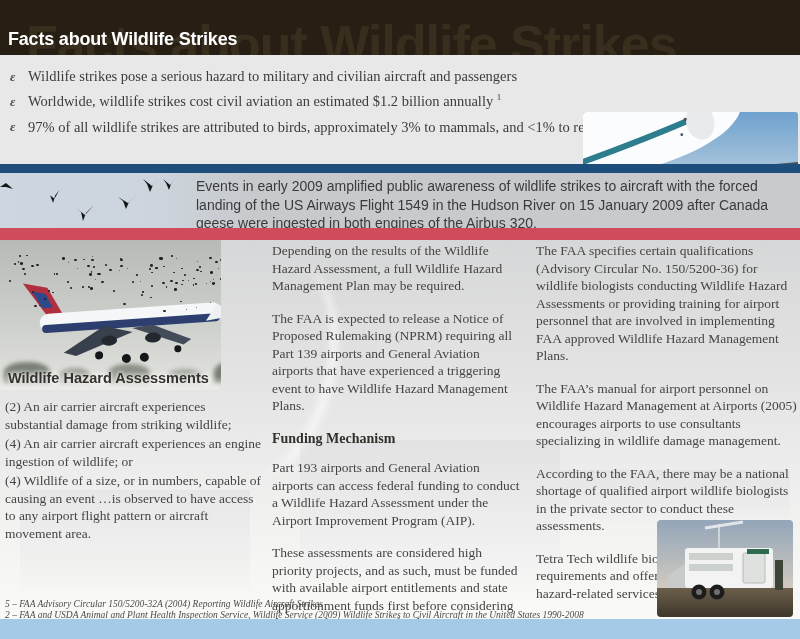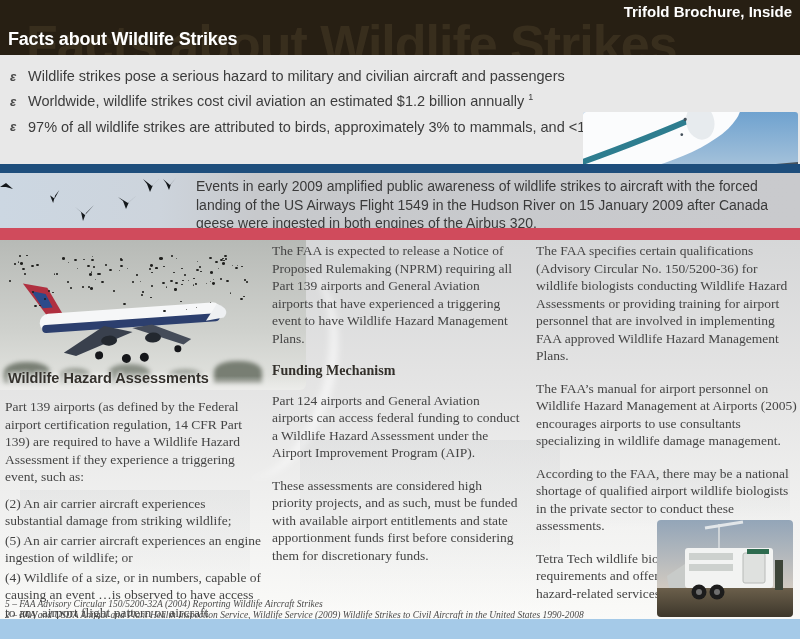--- a/index.html
+++ b/index.html
@@ -7,21 +7,21 @@
         font-family:"Liberation Sans",sans-serif;}
   
   .header{position:absolute;left:0;top:0;width:800px;height:55px;background:#271f13;overflow:hidden;}
   .watermark{position:absolute;left:26px;top:14px;font-size:52px;font-weight:bold;
              color:rgba(150,125,85,0.16);white-space:nowrap;letter-spacing:-1px;}
   .page-title{position:absolute;left:8px;bottom:5px;font-size:18px;font-weight:bold;color:#ffffff;letter-spacing:-0.2px;}
   .corner-label{position:absolute;right:8px;top:3px;font-size:15px;font-weight:bold;color:#ffffff;}
   
   .facts{position:absolute;left:0;top:55px;width:800px;height:109px;background:#e8e8e8;}
   .facts ul{list-style:none;margin:0;padding:7px 0 0 10px;}
-  .facts li{font-family:Liberation Sans, sans-serif;font-size:14.5px;line-height:20.5px;color:#3c3c3c;white-space:nowrap;}
+  .facts li{font-family:Liberation Serif, serif;font-size:14.5px;line-height:20.5px;color:#3c3c3c;white-space:nowrap;}
   .bird-bullet{display:inline-block;width:18px;font-style:italic;font-weight:bold;color:#4a4a4a;font-size:13px;}
   sup{font-size:9px;color:#3c3c3c;}
   .nose-photo{position:absolute;left:583px;top:57px;width:215px;height:107px;border-radius:3px;overflow:hidden;}
   
   .navy-bar{position:absolute;left:0;top:164px;width:800px;height:9px;background:#1e4e7c;}
   .red-bar{position:absolute;left:0;top:228px;width:800px;height:12px;background:#d04b5c;}
   .blue-bar{position:absolute;left:0;top:619px;width:800px;height:20px;background:#a5cae8;}
   
   .banner{position:absolute;left:0;top:173px;width:800px;height:55px;
           background:linear-gradient(to right,#ccd7e2 0%,#cdd4dc 20%,#c7c9cc 32%,#c9cacd 100%);}
@@ -35,21 +35,21 @@
   .ghost{position:absolute;opacity:0.10;background:linear-gradient(#9aa0a6,#c9ccce 60%,#ffffff);}
   .serif{font-family:"Liberation Serif",serif;font-size:13.5px;line-height:17.5px;color:#454545;}
   .col{position:absolute;}
   .col p{margin:0 0 15px 0;}
   .col p.tight{margin:0 0 2px 0;}
   .col-heading{font-size:14px;font-weight:bold;color:#33302b;margin:4px 0 12px 0;}
   .col-left-text{left:5px;top:158px;width:256px;}
   .col-mid{left:272px;top:2px;width:252px;}
   .col-right{left:536px;top:2px;width:262px;}
   
-  .strike-photo{position:absolute;left:0;top:0;width:306px;height:150px;overflow:hidden;border-radius:0 0 6px 0;}
+  .strike-photo{position:absolute;left:0;top:0;width:221px;height:150px;overflow:hidden;border-radius:0 0 6px 0;}
   .strike-sky{position:absolute;inset:0;background:linear-gradient(#b7bab6,#cfd1cd 60%,#e4e5e1);}
   .flock{position:absolute;inset:0;}
   .flock span{position:absolute;background:#20201e;border-radius:50%;}
   .trees{position:absolute;left:0;bottom:0;width:100%;height:34px;filter:blur(2px);}
   .tree{position:absolute;bottom:6px;background:#555d50;border-radius:45% 45% 0 0;opacity:.75;}
   .fogband{position:absolute;left:0;bottom:0;width:100%;height:14px;background:linear-gradient(rgba(236,236,234,0),#ececea);}
   .photo-caption{position:absolute;left:8px;bottom:4px;font-size:14.5px;font-weight:bold;color:#34312c;
                  text-shadow:0 0 4px #ffffff,0 0 6px #ffffff;}
   
   .truck-photo{position:absolute;left:657px;top:280px;width:136px;height:97px;border-radius:4px;overflow:hidden;}
@@ -58,21 +58,20 @@
              font-size:9.5px;line-height:10.5px;color:#4a4a4a;}
 </style>
 </head>
 <body>
 
 <div class="page">
 
   <div class="header">
     <div class="watermark">Facts about Wildlife Strikes</div>
     <div class="page-title">Facts about Wildlife Strikes</div>
-    <div class="corner-label">Trifold Brochure, Inside</div>
   </div>
 
   <div class="facts">
     <ul>
       <li><span class="bird-bullet">ε</span><span>Wildlife strikes pose a serious hazard to military and civilian aircraft and passengers</span><sup></sup></li>
       <li><span class="bird-bullet">ε</span><span>Worldwide, wildlife strikes cost civil aviation an estimated $1.2 billion annually</span> <sup>1</sup></li>
       <li><span class="bird-bullet">ε</span><span>97% of all wildlife strikes are attributed to birds, approximately 3% to mammals, and &lt;1% to reptiles</span> <sup>1</sup></li>
     </ul>
 
     <div class="nose-photo">
@@ -269,30 +268,30 @@
         <div class="tree" style="left:60px;width:30px;height:16px;opacity:.5;"></div>
         <div class="tree" style="left:108px;width:42px;height:20px;opacity:.6;"></div>
         <div class="tree" style="left:168px;width:34px;height:15px;opacity:.45;"></div>
         <div class="tree" style="left:214px;width:48px;height:23px;"></div>
       </div>
       <div class="fogband"></div>
       <div class="photo-caption">Wildlife Hazard Assessments</div>
     </div>
 
     <div class="col col-left-text serif">
-      <p style="margin-bottom:9px;">Part 139 airports (as defined by the Federal airport certification regulation, 14 CFR Part 139) are required to have a Wildlife Hazard Assessment if they experience a triggering event, such as:</p>
       <p class="tight">(2) An air carrier aircraft experiences substantial damage from striking wildlife;</p>
-      <p class="tight">(5) An air carrier aircraft experiences an engine ingestion of wildlife; or</p>
+      <p class="tight">(4) An air carrier aircraft experiences an engine ingestion of wildlife; or</p>
       <p class="tight">(4) Wildlife of a size, or in numbers, capable of causing an event …is observed to have access to any airport flight pattern or aircraft movement area.</p>
     </div>
 
     <div class="col col-mid serif">
+      <p>Depending on the results of the Wildlife Hazard Assessment, a full Wildlife Hazard Management Plan may be required.</p>
       <p>The FAA is expected to release a Notice of Proposed Rulemaking (NPRM) requiring all Part 139 airports and General Aviation airports that have experienced a triggering event to have Wildlife Hazard Management Plans.</p>
       <div class="col-heading">Funding Mechanism</div>
-      <p>Part 124 airports and General Aviation airports can access federal funding to conduct a Wildlife Hazard Assessment under the Airport Improvement Program (AIP).</p>
+      <p>Part 193 airports and General Aviation airports can access federal funding to conduct a Wildlife Hazard Assessment under the Airport Improvement Program (AIP).</p>
       <p>These assessments are considered high priority projects, and as such, must be funded with available airport entitlements and state apportionment funds first before considering them for discretionary funds.</p>
 
     </div>
 
     <div class="col col-right serif">
       <p>The FAA specifies certain qualifications (Advisory Circular No. 150/5200-36) for wildlife biologists conducting Wildlife Hazard Assessments or providing training for airport personnel that are involved in implementing FAA approved Wildlife Hazard Management Plans.</p>
       <p>The FAA’s manual for airport personnel on Wildlife Hazard Management at Airports (2005) encourages airports to use consultants specializing in wildlife damage management.</p>
       <p>According to the FAA, there may be a national shortage of qualified airport wildlife biologists in the private sector to conduct these assessments.</p>
       <p style="margin-bottom:8px;">Tetra Tech wildlife biologists meet the FAA requirements and offer the following wildlife hazard-related services:</p>
 

